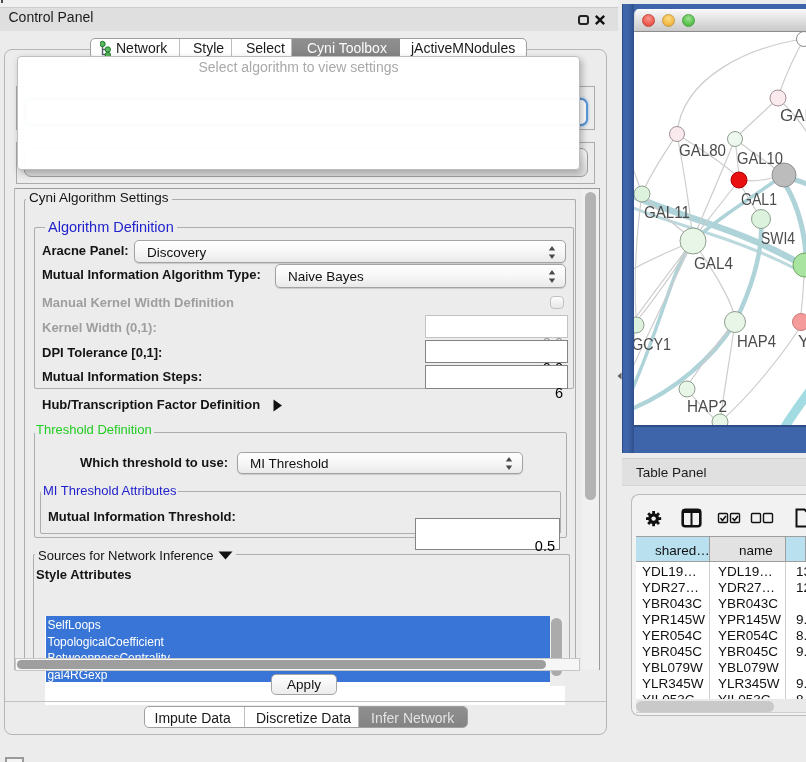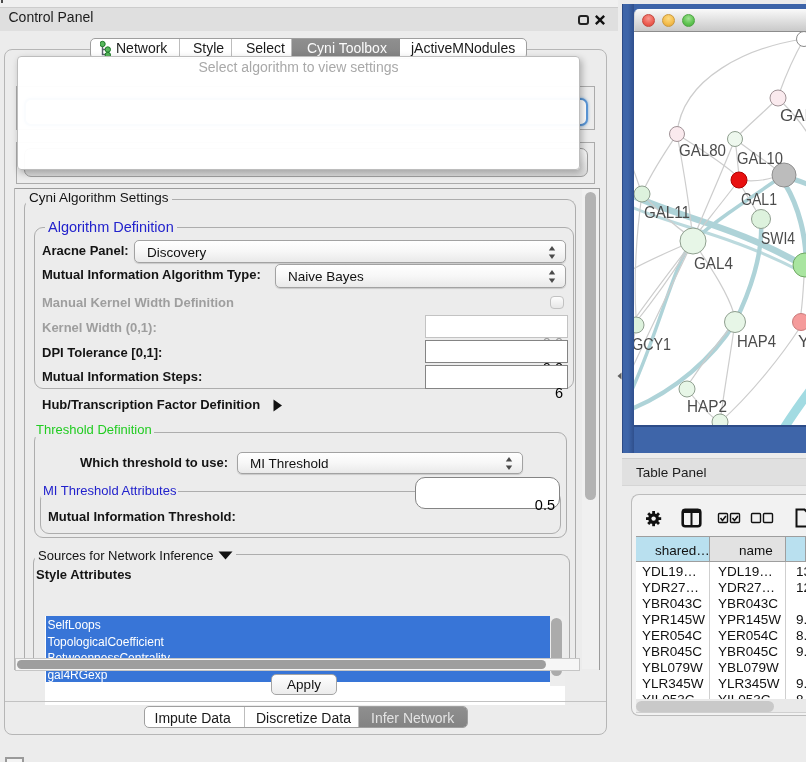--- a/index.html
+++ b/index.html
@@ -16,21 +16,21 @@
   }
   .combo .ctext { position:absolute; left:12px; top:4px; white-space:nowrap; }
   .combo .arrows { position:absolute; right:9px; top:4px; width:8px; height:15px; }
   .arrows svg { display:block; }
   .tfield {
     position:absolute; background:#fff; border:1px solid #848484;
     font-size:14.5px; color:#000; text-align:right; padding-right:4px; padding-top:20px;
     line-height:14.5px;
   }
   .tfield.dis { border:1px solid #c3c3c3; color:#9a9a9a; }
-  .groupbox { position:absolute; border:1px solid #adadad; border-radius:9px; }
+  .groupbox { position:absolute; border:1px solid #adadad; border-radius:2px; }
   .gtitle { position:absolute; top:-8px; background:#ececec; padding:0 3px; font-size:13.5px; white-space:nowrap; line-height:14px; }
 </style>
 </head>
 <body>
 
 <div class="abs" style="left:0;top:0;width:618px;height:7px;background:#f0f0f0;"></div>
 <div class="abs" style="left:1px;top:0;width:2px;height:3px;background:#4a4a4a;"></div>
 <div class="abs" style="left:0;top:7px;width:618px;height:24px;background:#dfdfdf;border-top:1px solid #cccccc;"></div>
 <div class="abs" style="left:8.5px;top:9px;font-size:14px;color:#1c1c1c;">Control Panel</div>
 
@@ -130,21 +130,21 @@
         <path d="M4 1 L7.2 5.5 L0.8 5.5 Z" fill="#4a4a4a"></path>
         <path d="M4 14 L7.2 9.5 L0.8 9.5 Z" fill="#4a4a4a"></path>
       </svg>
     </div>
 </div>
 
 <div class="groupbox" style="left:40px;top:491px;width:521px;height:43px;">
   <div class="gtitle" style="left:0px;padding:0 2px;font-size:13px;color:#2222cc;">MI Threshold Attributes</div>
 </div>
 <div class="glabel" style="left:48px;top:510px;">Mutual Information Threshold:</div>
-<div class="tfield" style="left:415px;top:477px;width:145px;height:32px;border-radius:10px;">0.5</div>
+<div class="tfield" style="left:415px;top:518px;width:145px;height:32px;">0.5</div>
 
 <div class="groupbox" style="left:33px;top:554px;width:537px;height:113px;border-bottom:none;">
   <div class="gtitle" style="left:1px;top:-6px;font-size:13px;color:#141414;">Sources for Network Inference <svg width="15" height="9" style="margin-left:1px;">
         <path d="M0.5 0.5 L14.5 0.5 L7.5 8.5 Z" fill="#111"></path>
       </svg></div>
 </div>
 <div class="glabel" style="left:36px;top:568px;">Style Attributes</div>
 
 <div class="abs" style="left:44.5px;top:616px;width:520px;height:89px;background:#ffffff;overflow:hidden;text-decoration:underline;">
   <div class="abs" style="left:1px;top:0;width:504px;height:66.3px;background:#3875d7;"></div>

